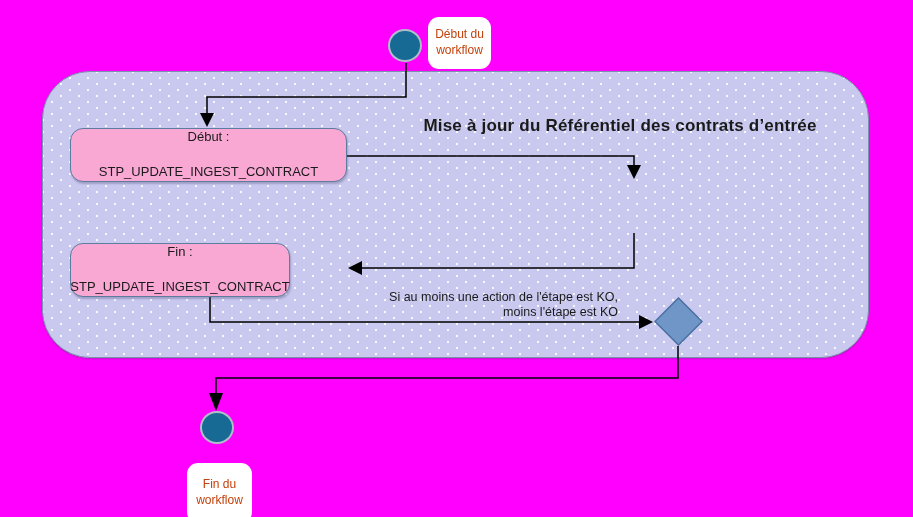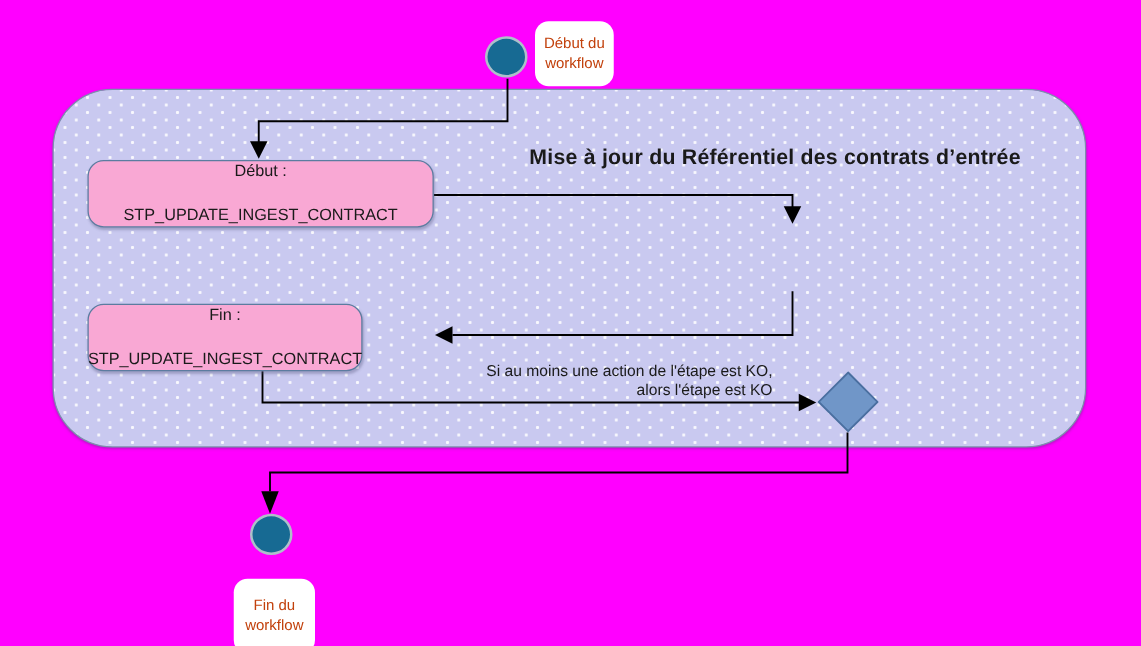--- a/index.html
+++ b/index.html
@@ -148,21 +148,21 @@
   </div>
 
 
   <div class="task-node" id="node-step-end">
     <div>Fin :</div>
     <div>STP_UPDATE_INGEST_CONTRACT</div>
   </div>
 
   <div class="annotation">
     <div>Si au moins une action de l'étape est KO,</div>
-    <div>alors l'étape est KO</div>
+    <div>moins l'étape est KO</div>
   </div>
 
   <svg class="decision-diamond" viewBox="0 0 49 49" xmlns="http://www.w3.org/2000/svg">
     <polygon points="24.5,1 48,24.5 24.5,48 1,24.5" fill="#7096c8" stroke="#4a6fa0" stroke-width="1.5"></polygon>
   </svg>
 
   <div class="terminal-circle" id="end-circle"></div>
 
   <div class="terminal-label" id="end-label">
     <div>

